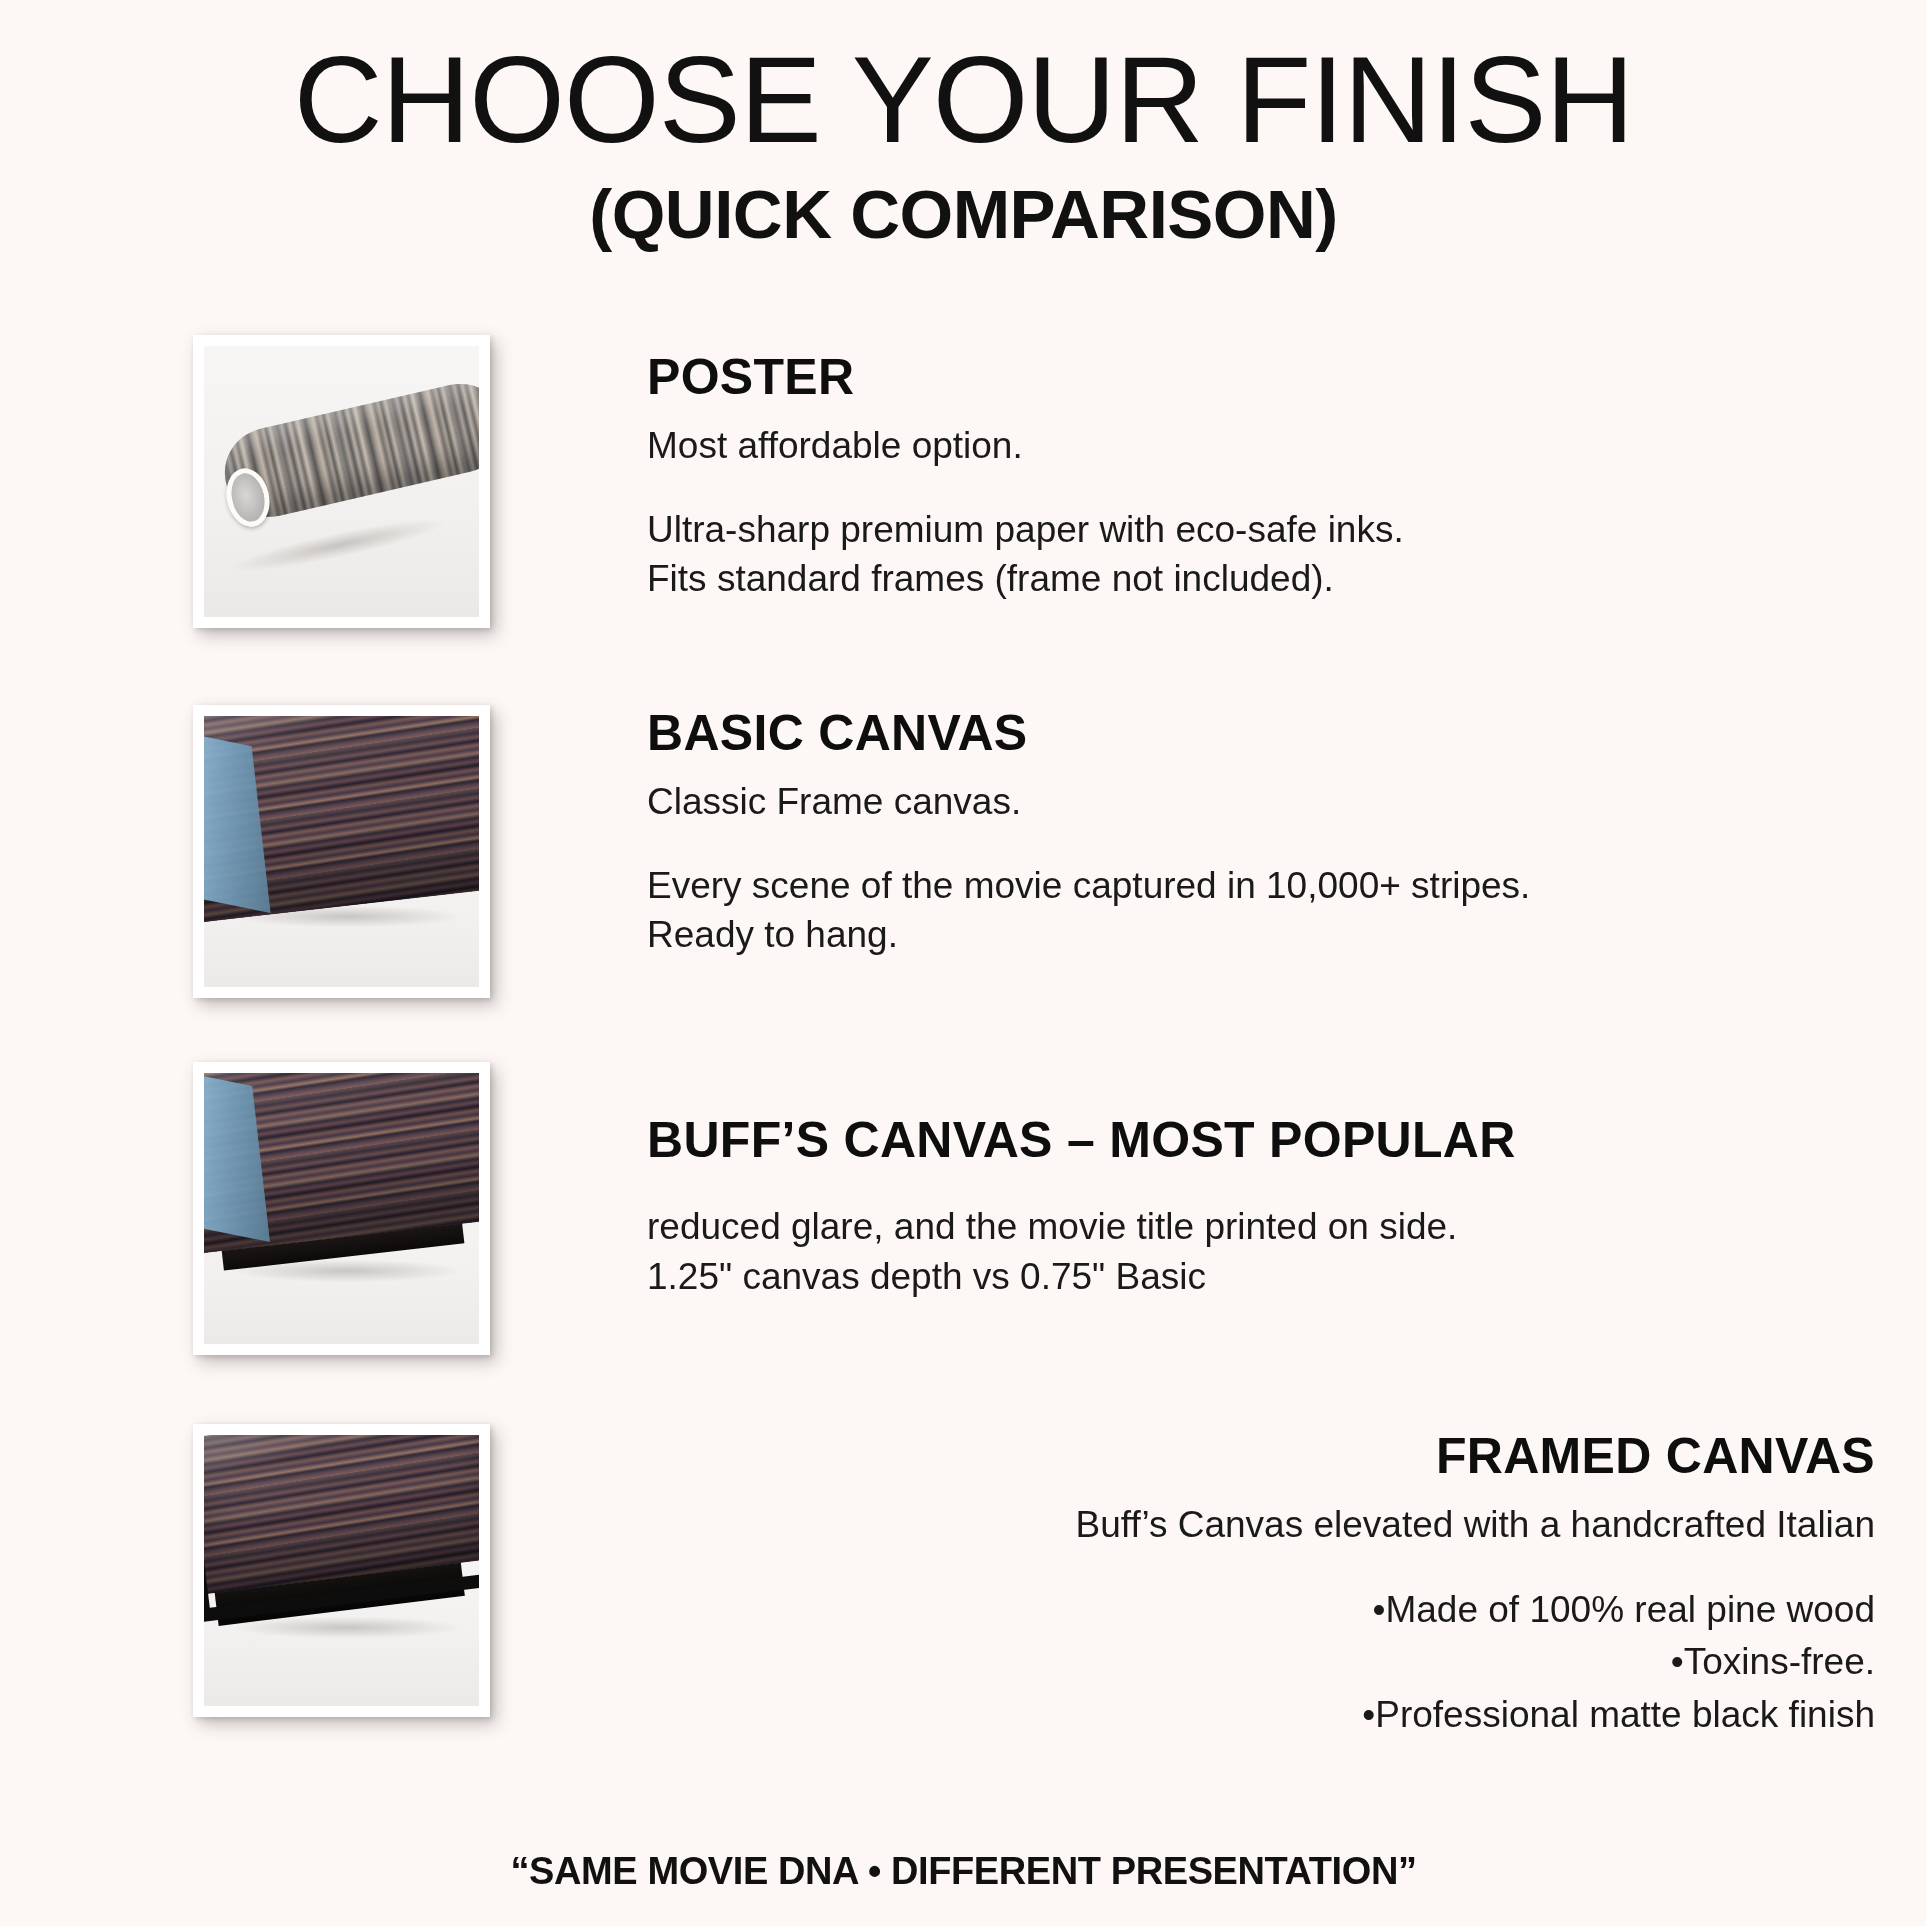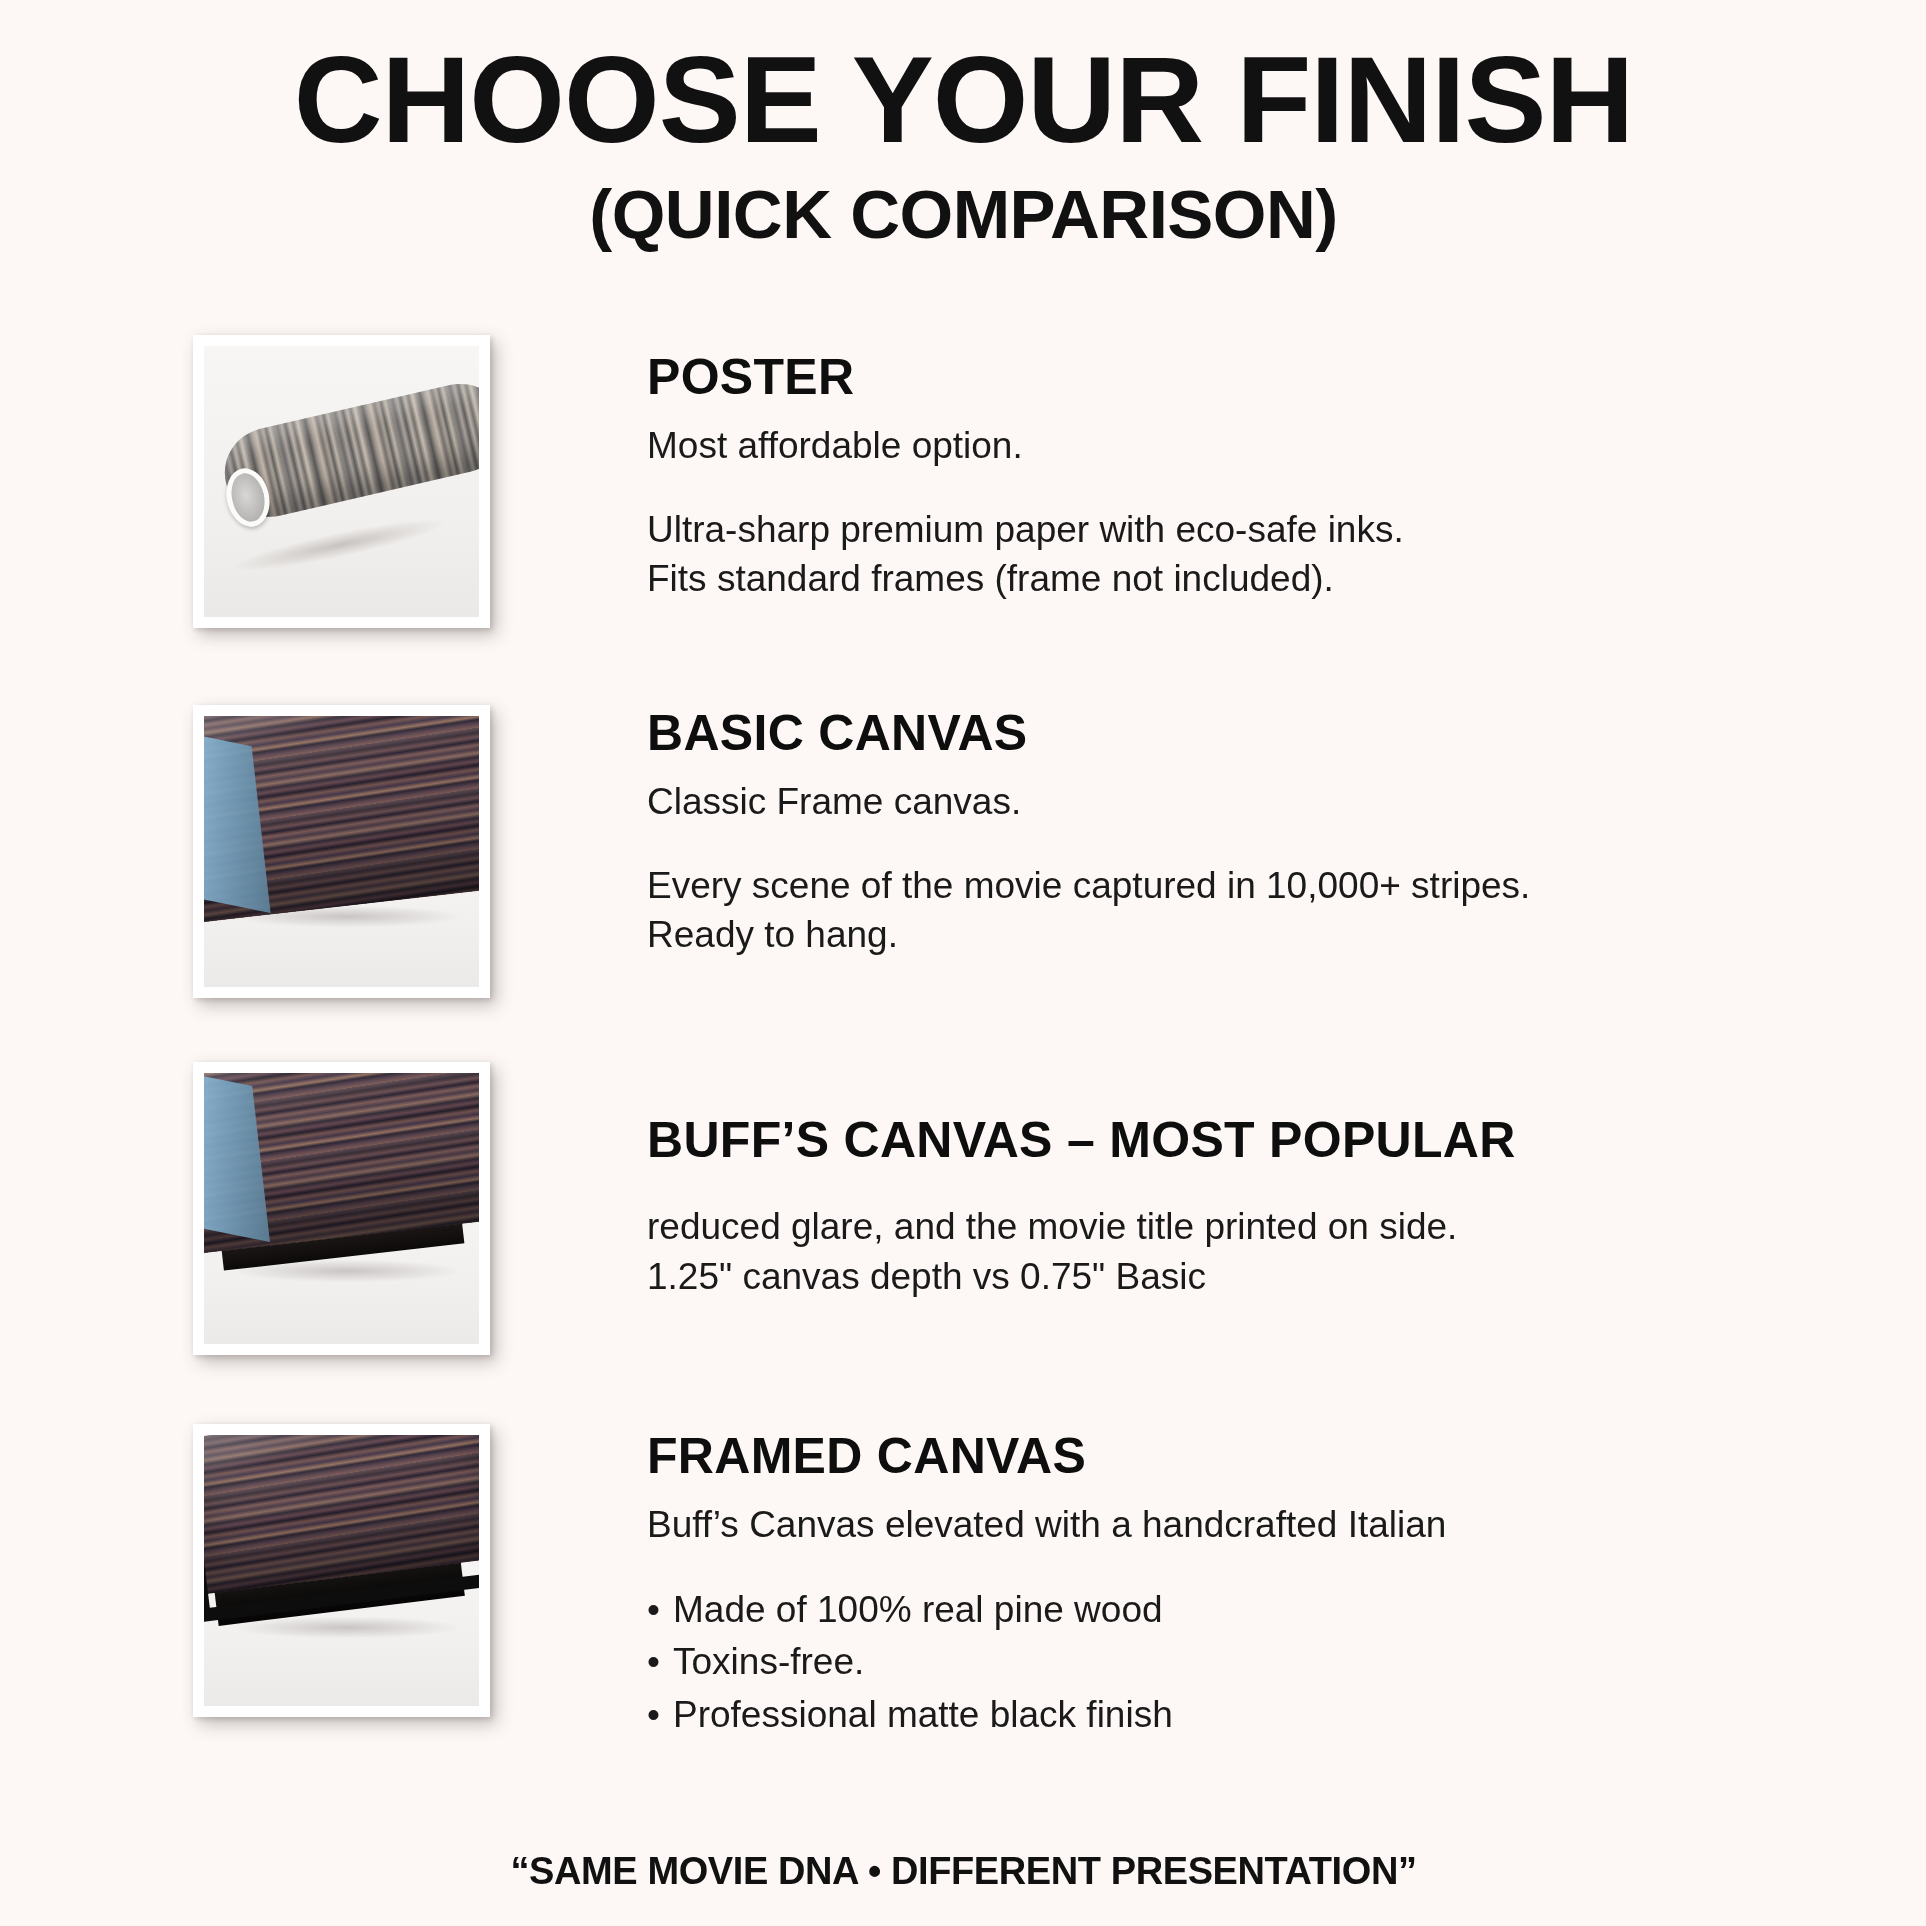--- a/index.html
+++ b/index.html
@@ -23,21 +23,21 @@
   
   .header {
     position: absolute;
     top: 34px;
     left: 0;
     width: 1927px;
     text-align: center;
   }
   .title {
     font-size: 123px;
-    font-weight: 700;
+    font-weight: 400;
     letter-spacing: -1px;
     color: #111111;
     line-height: 1.08;
     white-space: nowrap;
   }
   .subtitle {
     margin-top: 10px;
     font-size: 69px;
     font-weight: 700;
     letter-spacing: -0.5px;
@@ -251,21 +251,21 @@
     content: "\2022";
     display: inline-block;
     width: 26px;
     color: #1a1a1a;
   }
 
   
   #row-poster .text-col { top: 14px; }
   #row-basic  .text-col { top: 0px; }
   #row-buffs  .text-col { top: 50px; }
-  #row-framed .text-col { top: 4px; }
+  #row-framed .text-col { top: 4px; text-align: right; }
 
   
   .footer {
     position: absolute;
     bottom: 34px;
     left: 0;
     width: 1927px;
     text-align: center;
     font-size: 38px;
     font-weight: 700;

